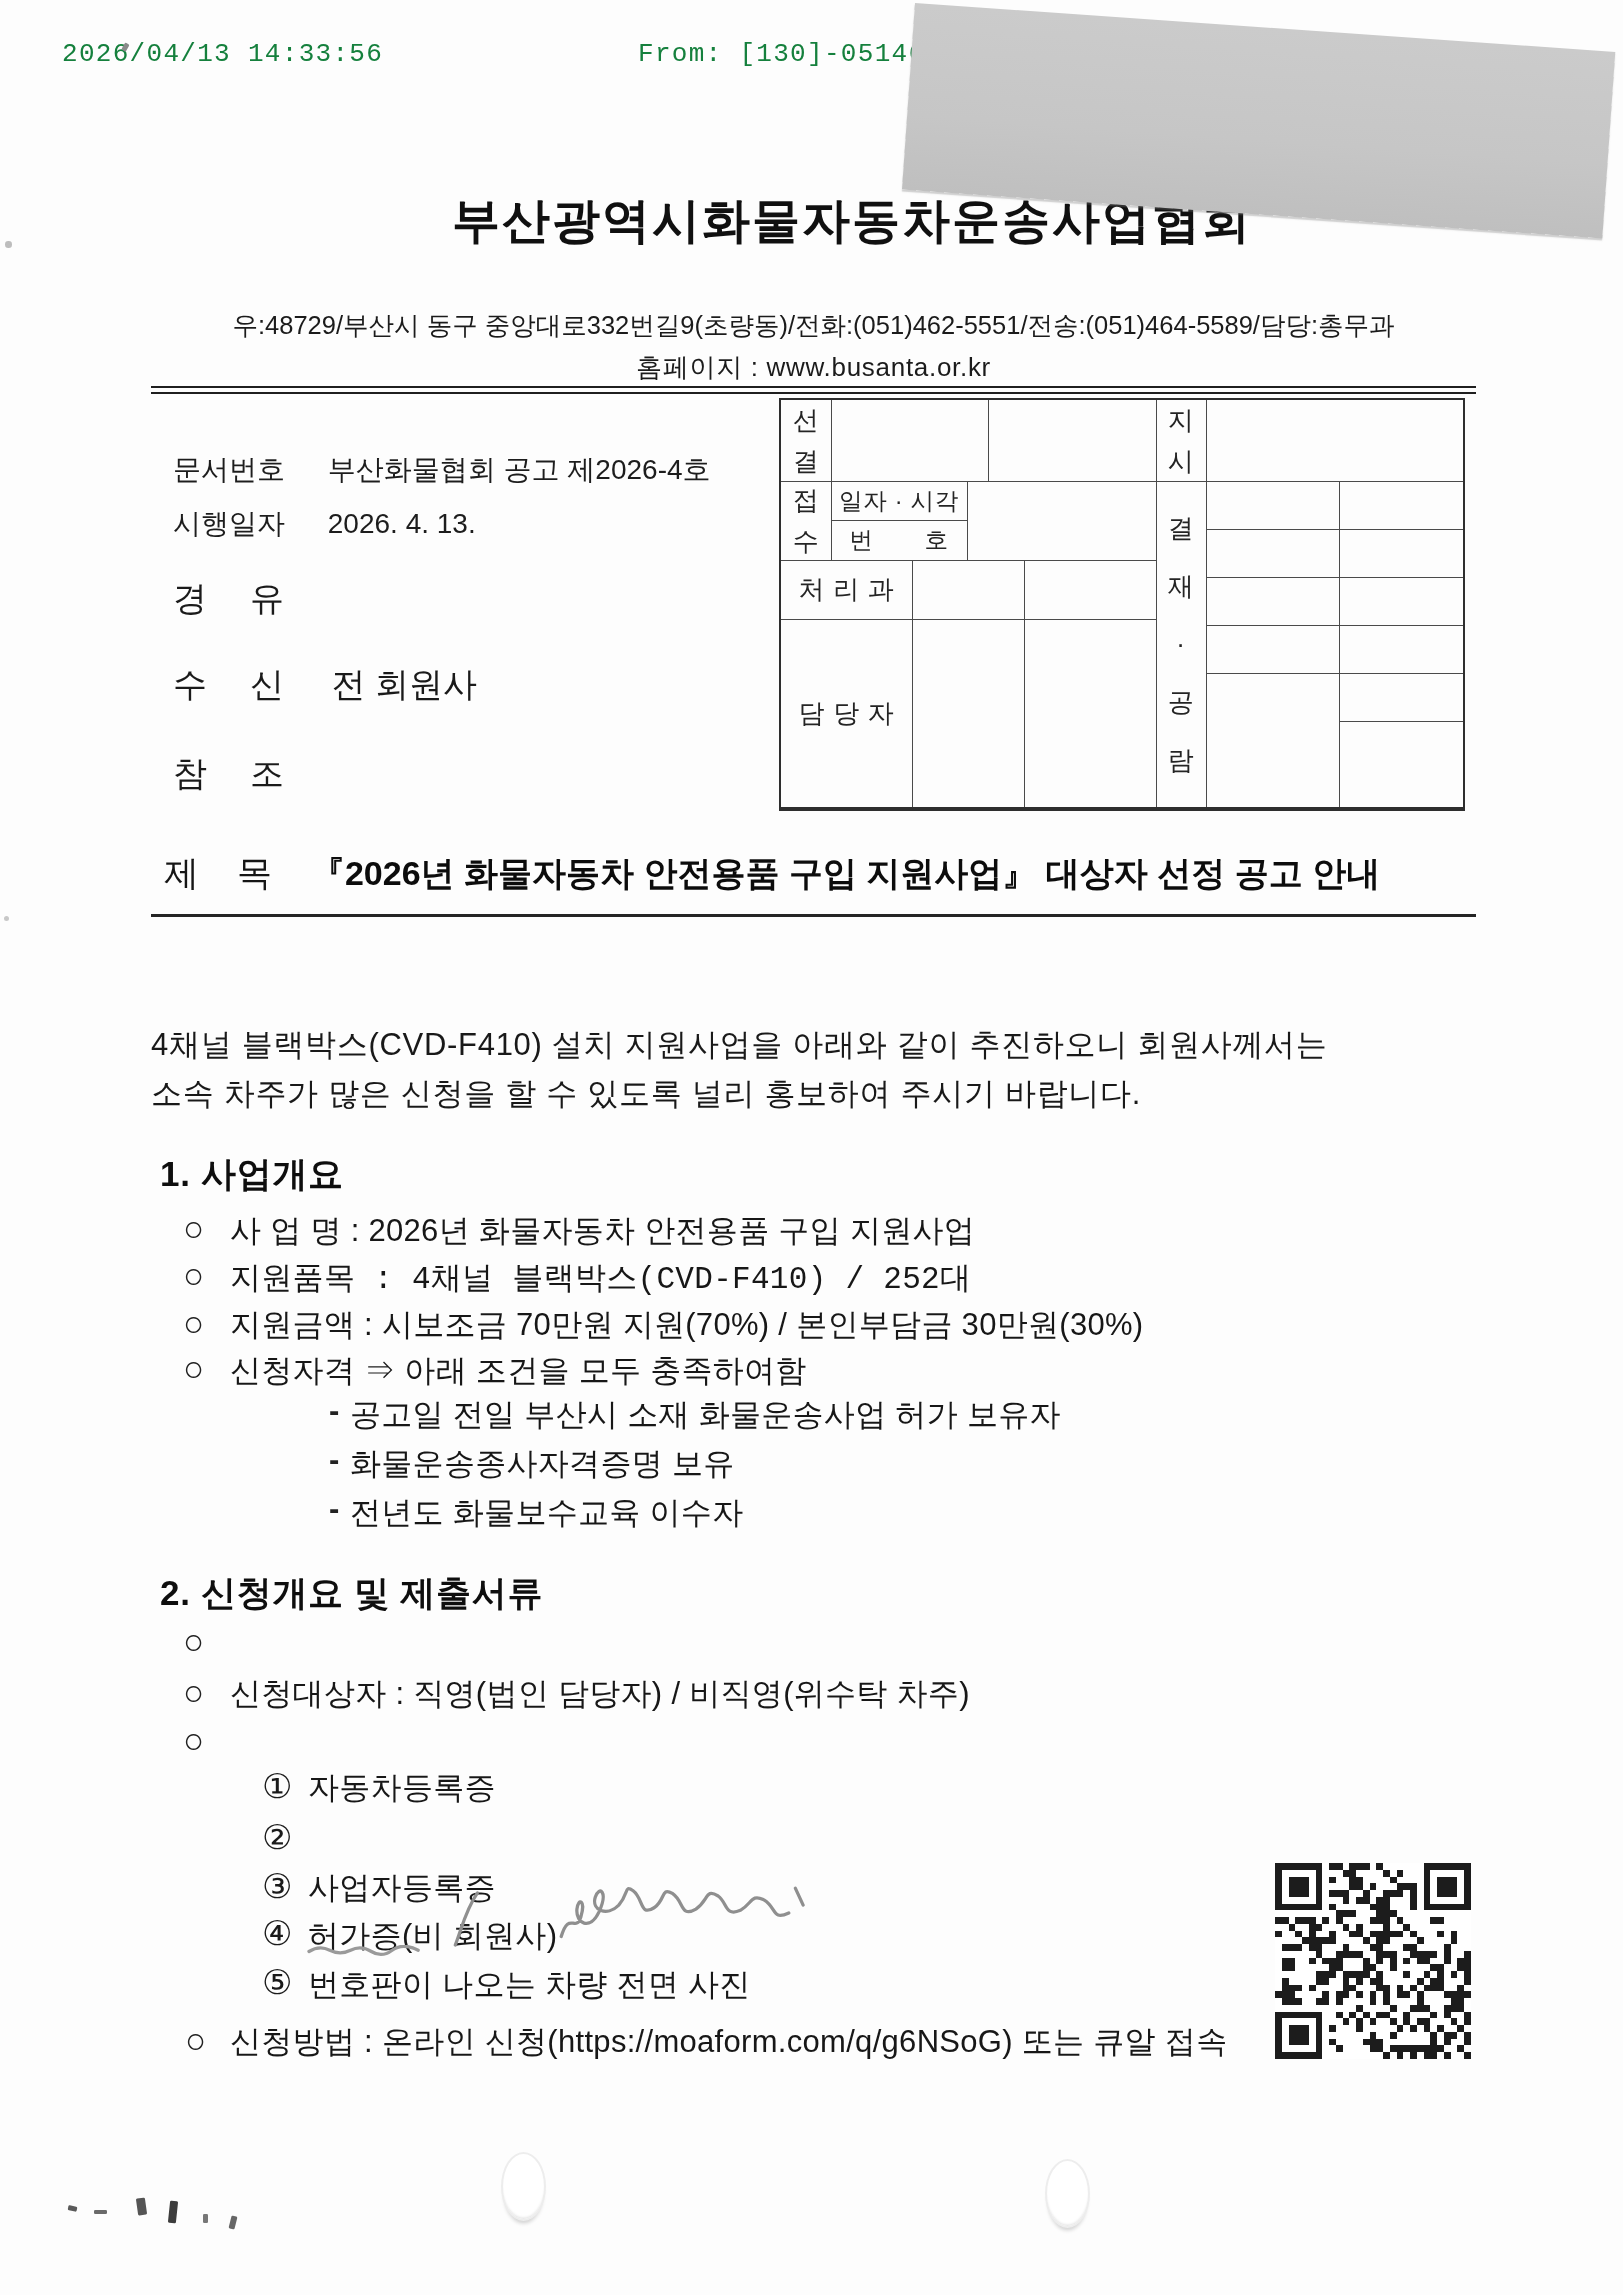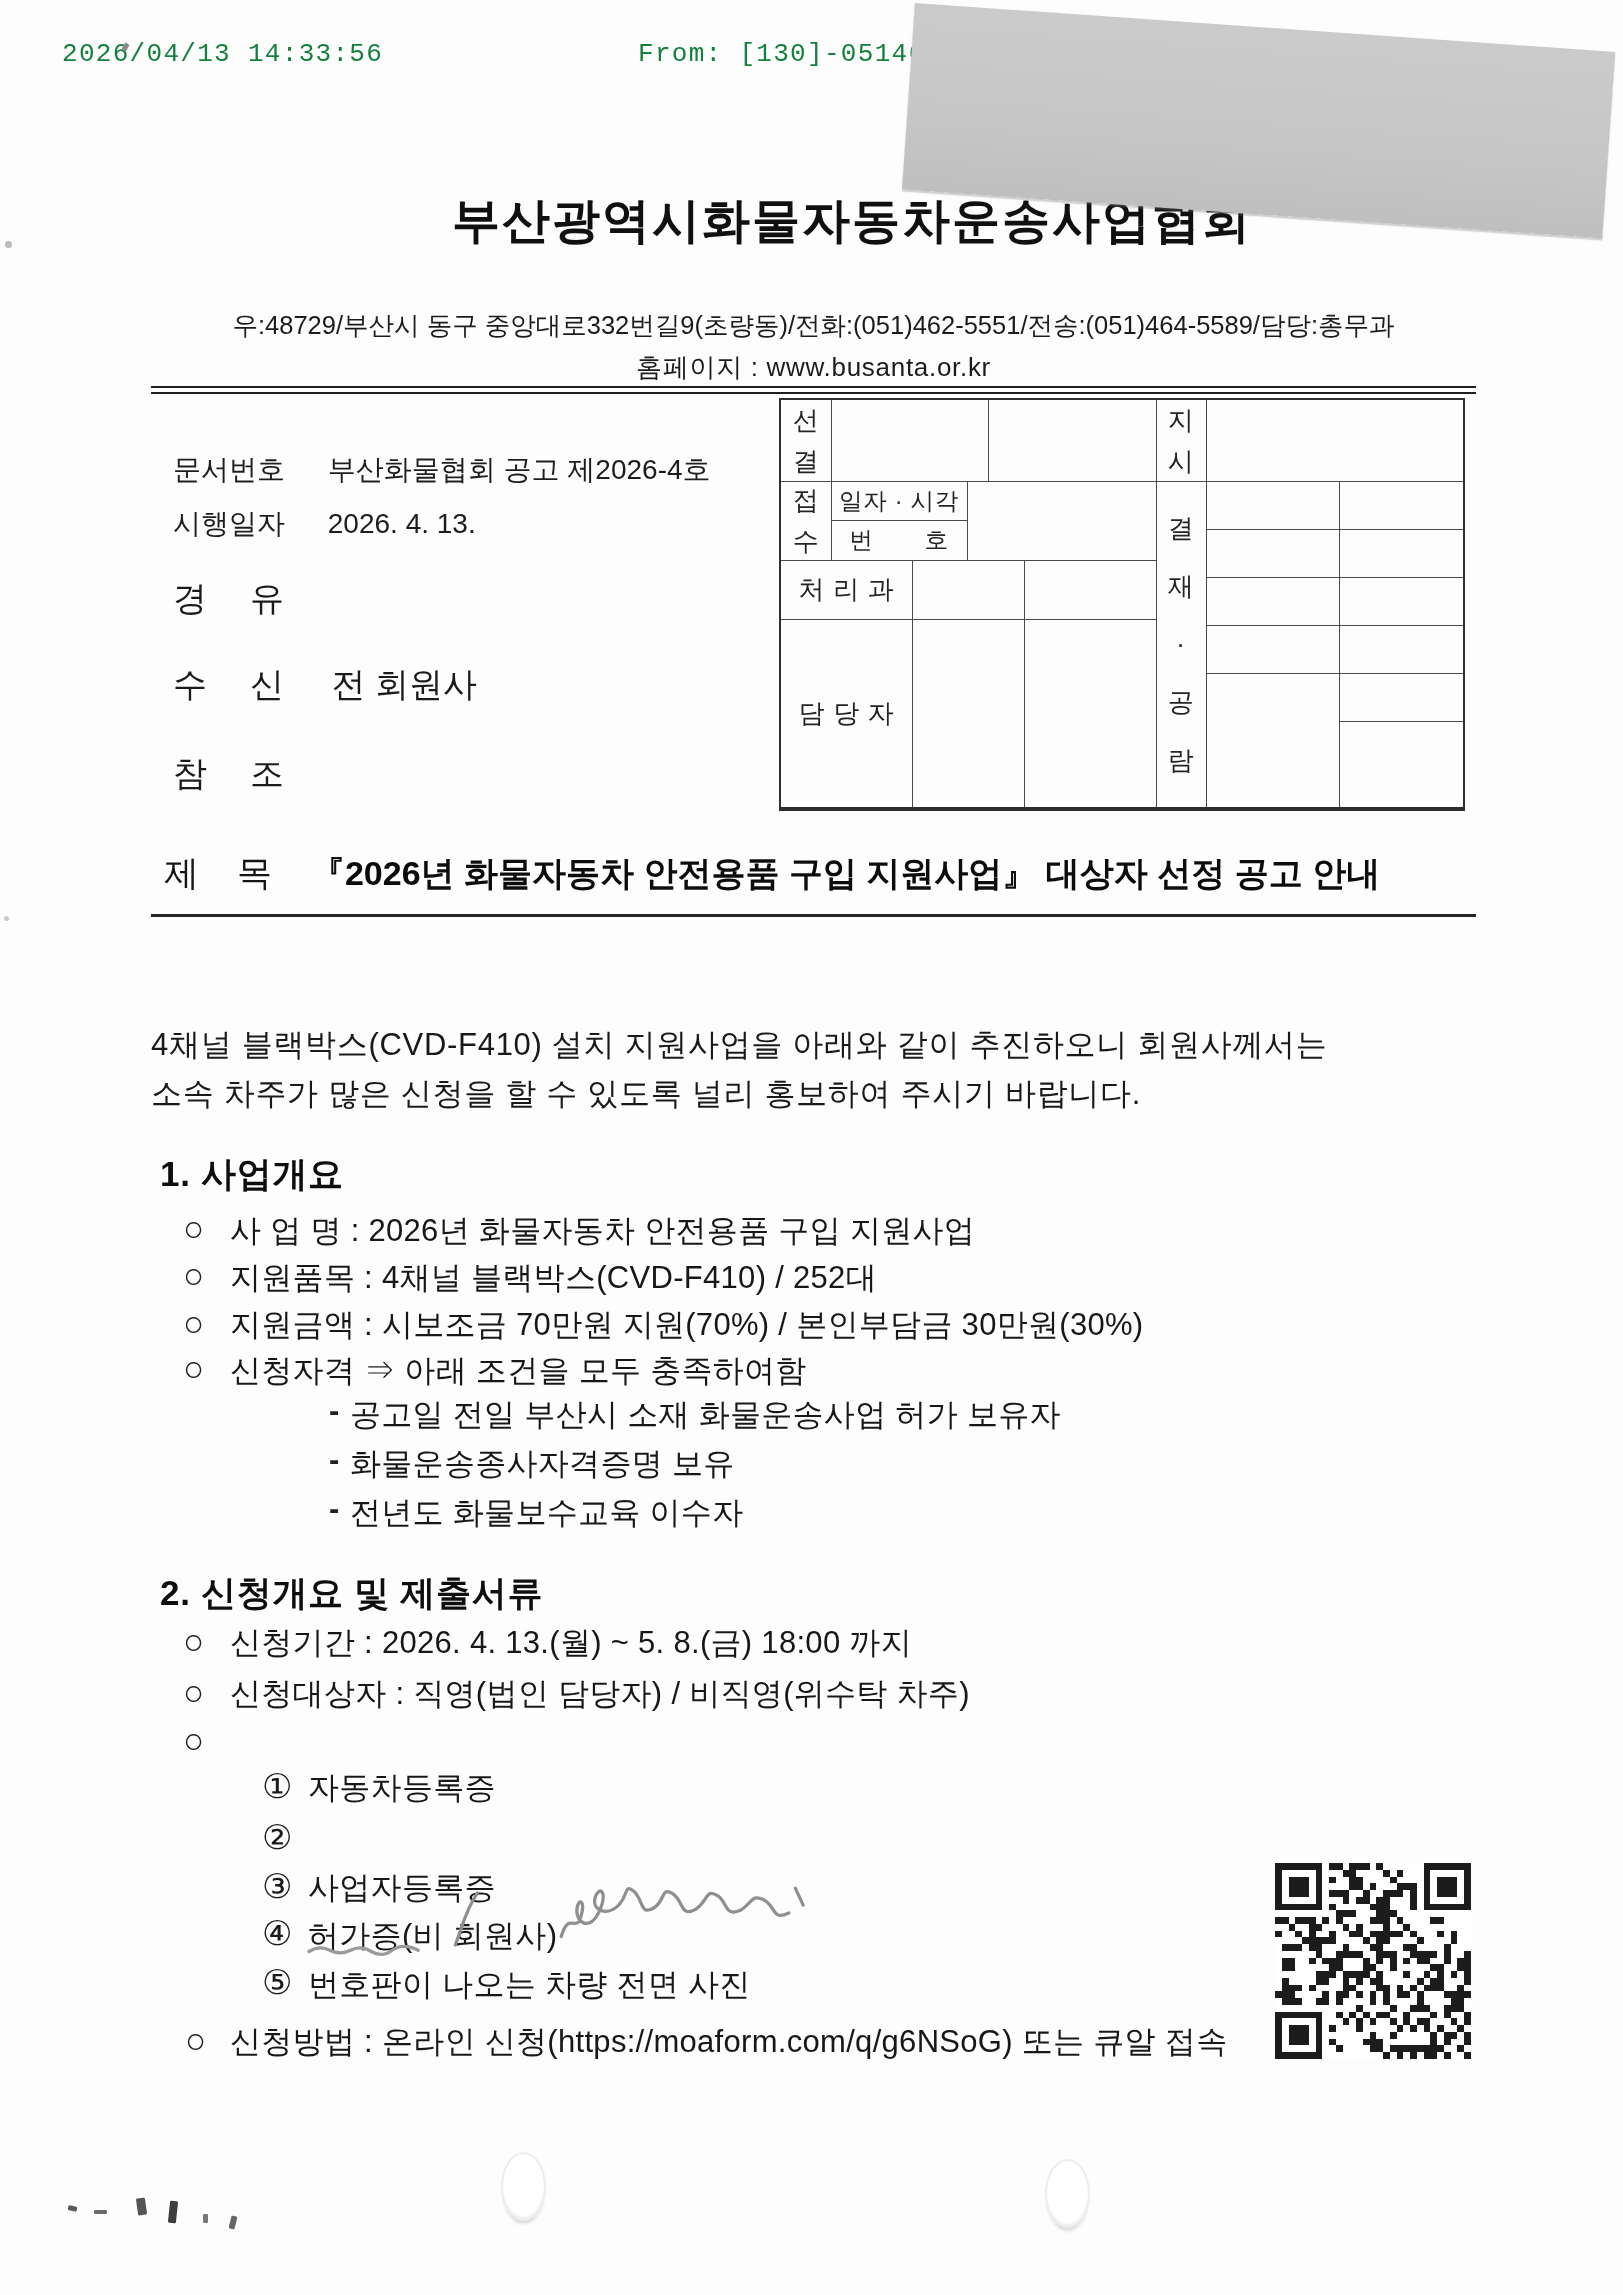--- a/index.html
+++ b/index.html
@@ -156,37 +156,36 @@
   <div class="rule" style="top:914px;height:2.6px;background:#242424;"></div>
 
   <div class="abs bodyline" style="left:151px;top:1024px;">4채널 블랙박스(CVD-F410) 설치 지원사업을 아래와 같이 추진하오니 회원사께서는</div>
   <div class="abs bodyline" style="left:151px;top:1073px;">소속 차주가 많은 신청을 할 수 있도록 널리 홍보하여 주시기 바랍니다.</div>
 
   <div class="abs h2x" style="left:160px;top:1151px;">1. 사업개요</div>
 
   <span class="obullet" style="left:183px;top:1208px;">○</span>
   <div class="abs item" style="left:230px;top:1210px;">사 업 명 : 2026년 화물자동차 안전용품 구입 지원사업</div>
   <span class="obullet" style="left:183px;top:1255px;">○</span>
-  <div class="abs item" style="left:230px;top:1257px;">지원품목 : 4채널 블랙박스(CVD-F410) / 252대</div>
+  <div class="abs item" style="left:230px;top:1257px;font-family:Liberation Mono, monospace;">지원품목 : 4채널 블랙박스(CVD-F410) / 252대</div>
   <span class="obullet" style="left:183px;top:1303px;">○</span>
   <div class="abs item" style="left:230px;top:1304px;">지원금액 : 시보조금 70만원 지원(70%) / 본인부담금 30만원(30%)</div>
   <span class="obullet" style="left:183px;top:1348px;">○</span>
   <div class="abs item" style="left:230px;top:1350px;">신청자격 ⇒ 아래 조건을 모두 충족하여함</div>
 
   <span class="dashb" style="left:329px;top:1393px;">-</span>
   <div class="abs item" style="left:350px;top:1394px;">공고일 전일 부산시 소재 화물운송사업 허가 보유자</div>
   <span class="dashb" style="left:329px;top:1442px;">-</span>
   <div class="abs item" style="left:350px;top:1443px;">화물운송종사자격증명 보유</div>
   <span class="dashb" style="left:329px;top:1491px;">-</span>
   <div class="abs item" style="left:350px;top:1492px;">전년도 화물보수교육 이수자</div>
 
   <div class="abs h2x" style="left:160px;top:1570px;">2. 신청개요 및 제출서류</div>
 
   <span class="obullet" style="left:183px;top:1621px;">○</span>
-  <div class="abs item" style="left:230px;top:1622px;">신청기간 : 2026. 4. 13.(월) ~ 5. 8.(금) 18:00 까지</div>
   <span class="obullet" style="left:183px;top:1672px;">○</span>
   <div class="abs item" style="left:230px;top:1673px;">신청대상자 : 직영(법인 담당자) / 비직영(위수탁 차주)</div>
   <span class="obullet" style="left:183px;top:1720px;">○</span>
 
   <span class="cnum" style="left:262px;top:1766px;">①</span>
   <div class="abs item" style="left:308px;top:1767px;">자동차등록증</div>
   <span class="cnum" style="left:262px;top:1817px;">②</span>
   <span class="cnum" style="left:262px;top:1866px;">③</span>
   <div class="abs item" style="left:308px;top:1867px;">사업자등록증</div>
   <span class="cnum" style="left:262px;top:1913px;">④</span>

